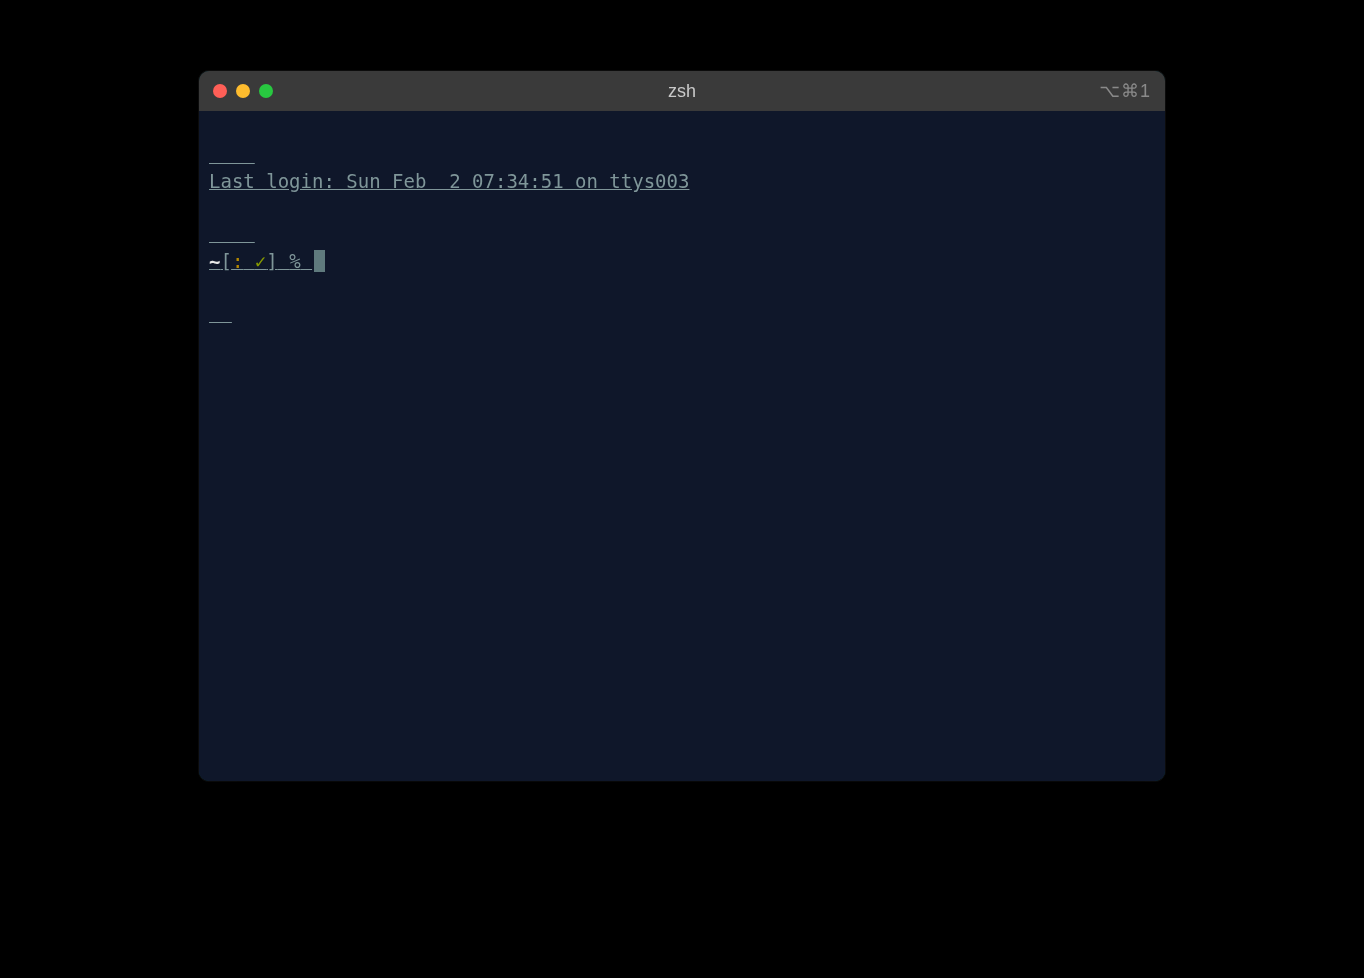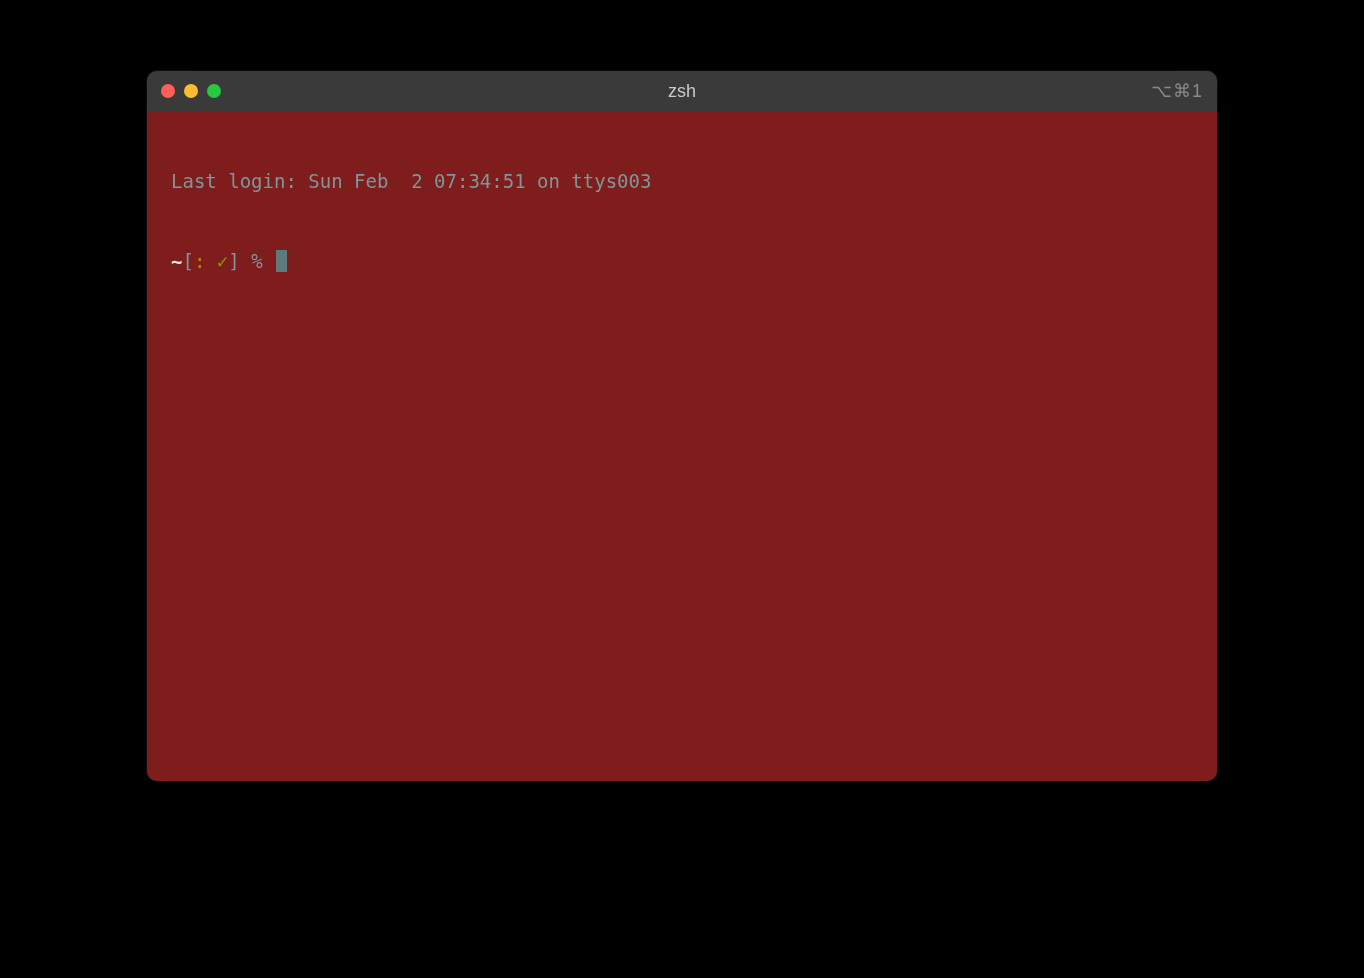--- a/index.html
+++ b/index.html
@@ -10,21 +10,21 @@
     body {
       background: #000;
       width: 1364px;
       height: 978px;
       display: flex;
       align-items: flex-start;
       justify-content: center;
       font-family: "SF Mono", "Menlo", "Monaco", "Consolas", monospace;
     }
     .window {
-      width: 1070px;
+      width: 966px;
       height: 710px;
       margin-top: 71px;
       background: #093642;
       border-radius: 10px;
       overflow: hidden;
       box-shadow: 0 20px 60px rgba(0,0,0,0.6), 0 0 0 1px rgba(255,255,255,0.06);
       display: flex;
       flex-direction: column;
     }
     .titlebar {
@@ -65,27 +65,28 @@
       color: #8a8a8a;
       font-size: 18px;
       font-family: -apple-system, BlinkMacSystemFont, "Helvetica Neue", Arial, sans-serif;
       letter-spacing: 1px;
       display: flex;
       align-items: center;
       gap: 2px;
     }
     .terminal-body {
       flex: 1;
-      background: #7f1d1d;
-      padding: 4px 24px;
+      background: #0f172a;
+      padding: 4px 10px;
       font-size: 19px;
       line-height: 1.4;
       color: #7f9699;
       white-space: pre;
       overflow: hidden;
+      text-decoration: underline;
     }
     .line {
       display: block;
     }
     .prompt-line {
       display: flex;
       align-items: center;
     }
     .seg-bold-white { color: #e9e9e9; font-weight: 600; }
     .seg-dim { color: #7f9699; }

